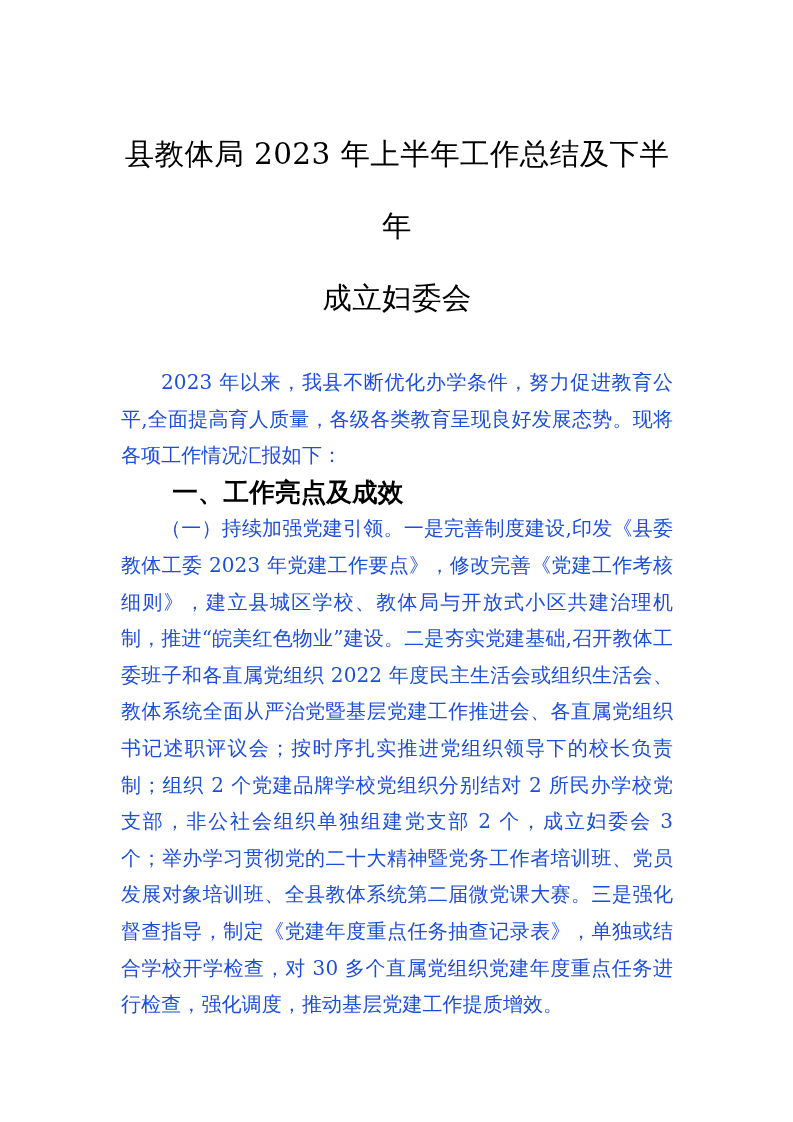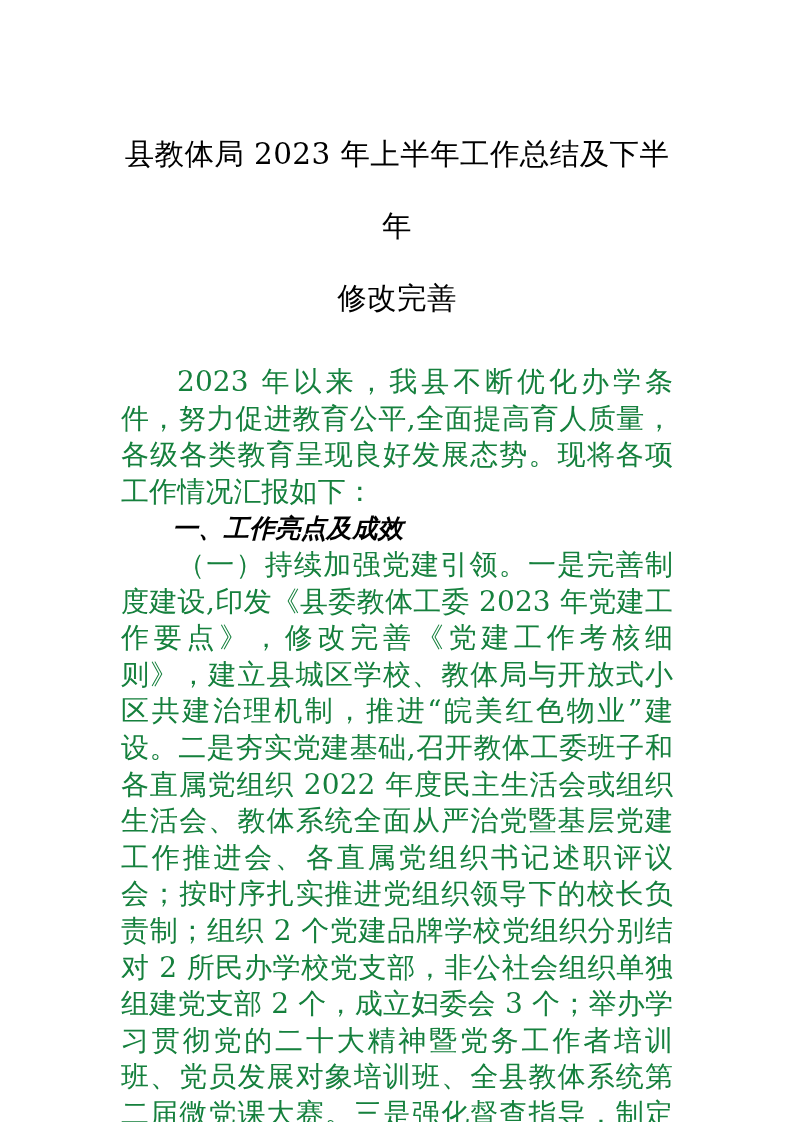--- a/index.html
+++ b/index.html
@@ -46,64 +46,63 @@
     text-align: center;
     letter-spacing: 0.4px;
     color: #000;
     white-space: normal;
   }
 
   
   .para {
     margin: 0;
     font-family: "DejaVu Serif", "Liberation Serif", serif;
-    font-size: 28px;
+    font-size: 20px;
     font-weight: 400;
     line-height: 36.6px;
     text-align: justify;
     text-justify: inter-ideograph;
     text-indent: 2em;
     letter-spacing: 0.1px;
-    color: #15803d;
+    color: #1d4ed8;
     word-break: break-all;
   }
 
   .para.first-body {
     margin-top: 30px;
   }
 
   
   .heading-1 {
     margin: 0;
     font-family: "DejaVu Sans", "Liberation Sans", sans-serif;
     font-size: 25.6px;
     font-weight: 700;
     line-height: 36.6px;
     text-indent: 2em;
     letter-spacing: 0.1px;
     color: #000;
     text-align: left;
-    font-style: italic;
   }
 
   
   .run-bold {
     font-weight: 400;
   }
 
   
   [data-bind]:empty::before { content: ""; }
 </style>
 </head>
 <body style="background: rgb(255, 255, 255); color: rgb(0, 0, 0);">
 
 <div class="page">
   <div class="content">
 
-    <h1 class="doc-title"><span data-bind="document.title_line_1">县教体局 2023 年上半年工作总结及下半年</span><br><span data-bind="document.title_line_2">修改完善</span></h1>
+    <h1 class="doc-title"><span data-bind="document.title_line_1">县教体局 2023 年上半年工作总结及下半年</span><br><span data-bind="document.title_line_2">成立妇委会</span></h1>
 
     <p class="para first-body" data-bind="body.intro_paragraph">2023 年以来，我县不断优化办学条件，努力促进教育公平,全面提高育人质量，各级各类教育呈现良好发展态势。现将各项工作情况汇报如下：</p>
 
     <p class="heading-1" data-bind="body.section_1_heading">一、工作亮点及成效</p>
 
     <p class="para"><span class="run-bold" data-bind="body.section_1_1_lead">（一）持续加强党建引领。</span><span data-bind="body.section_1_1_text">一是完善制度建设,印发《县委教体工委 2023 年党建工作要点》，修改完善《党建工作考核细则》，建立县城区学校、教体局与开放式小区共建治理机制，推进“皖美红色物业”建设。二是夯实党建基础,召开教体工委班子和各直属党组织 2022 年度民主生活会或组织生活会、教体系统全面从严治党暨基层党建工作推进会、各直属党组织书记述职评议会；按时序扎实推进党组织领导下的校长负责制；组织 2 个党建品牌学校党组织分别结对 2 所民办学校党支部，非公社会组织单独组建党支部 2 个，成立妇委会 3 个；举办学习贯彻党的二十大精神暨党务工作者培训班、党员发展对象培训班、全县教体系统第二届微党课大赛。三是强化督查指导，制定《党建年度重点任务抽查记录表》，单独或结合学校开学检查，对 30 多个直属党组织党建年度重点任务进行检查，强化调度，推动基层党建工作提质增效。</span></p>
 
   </div>
 </div>
 

